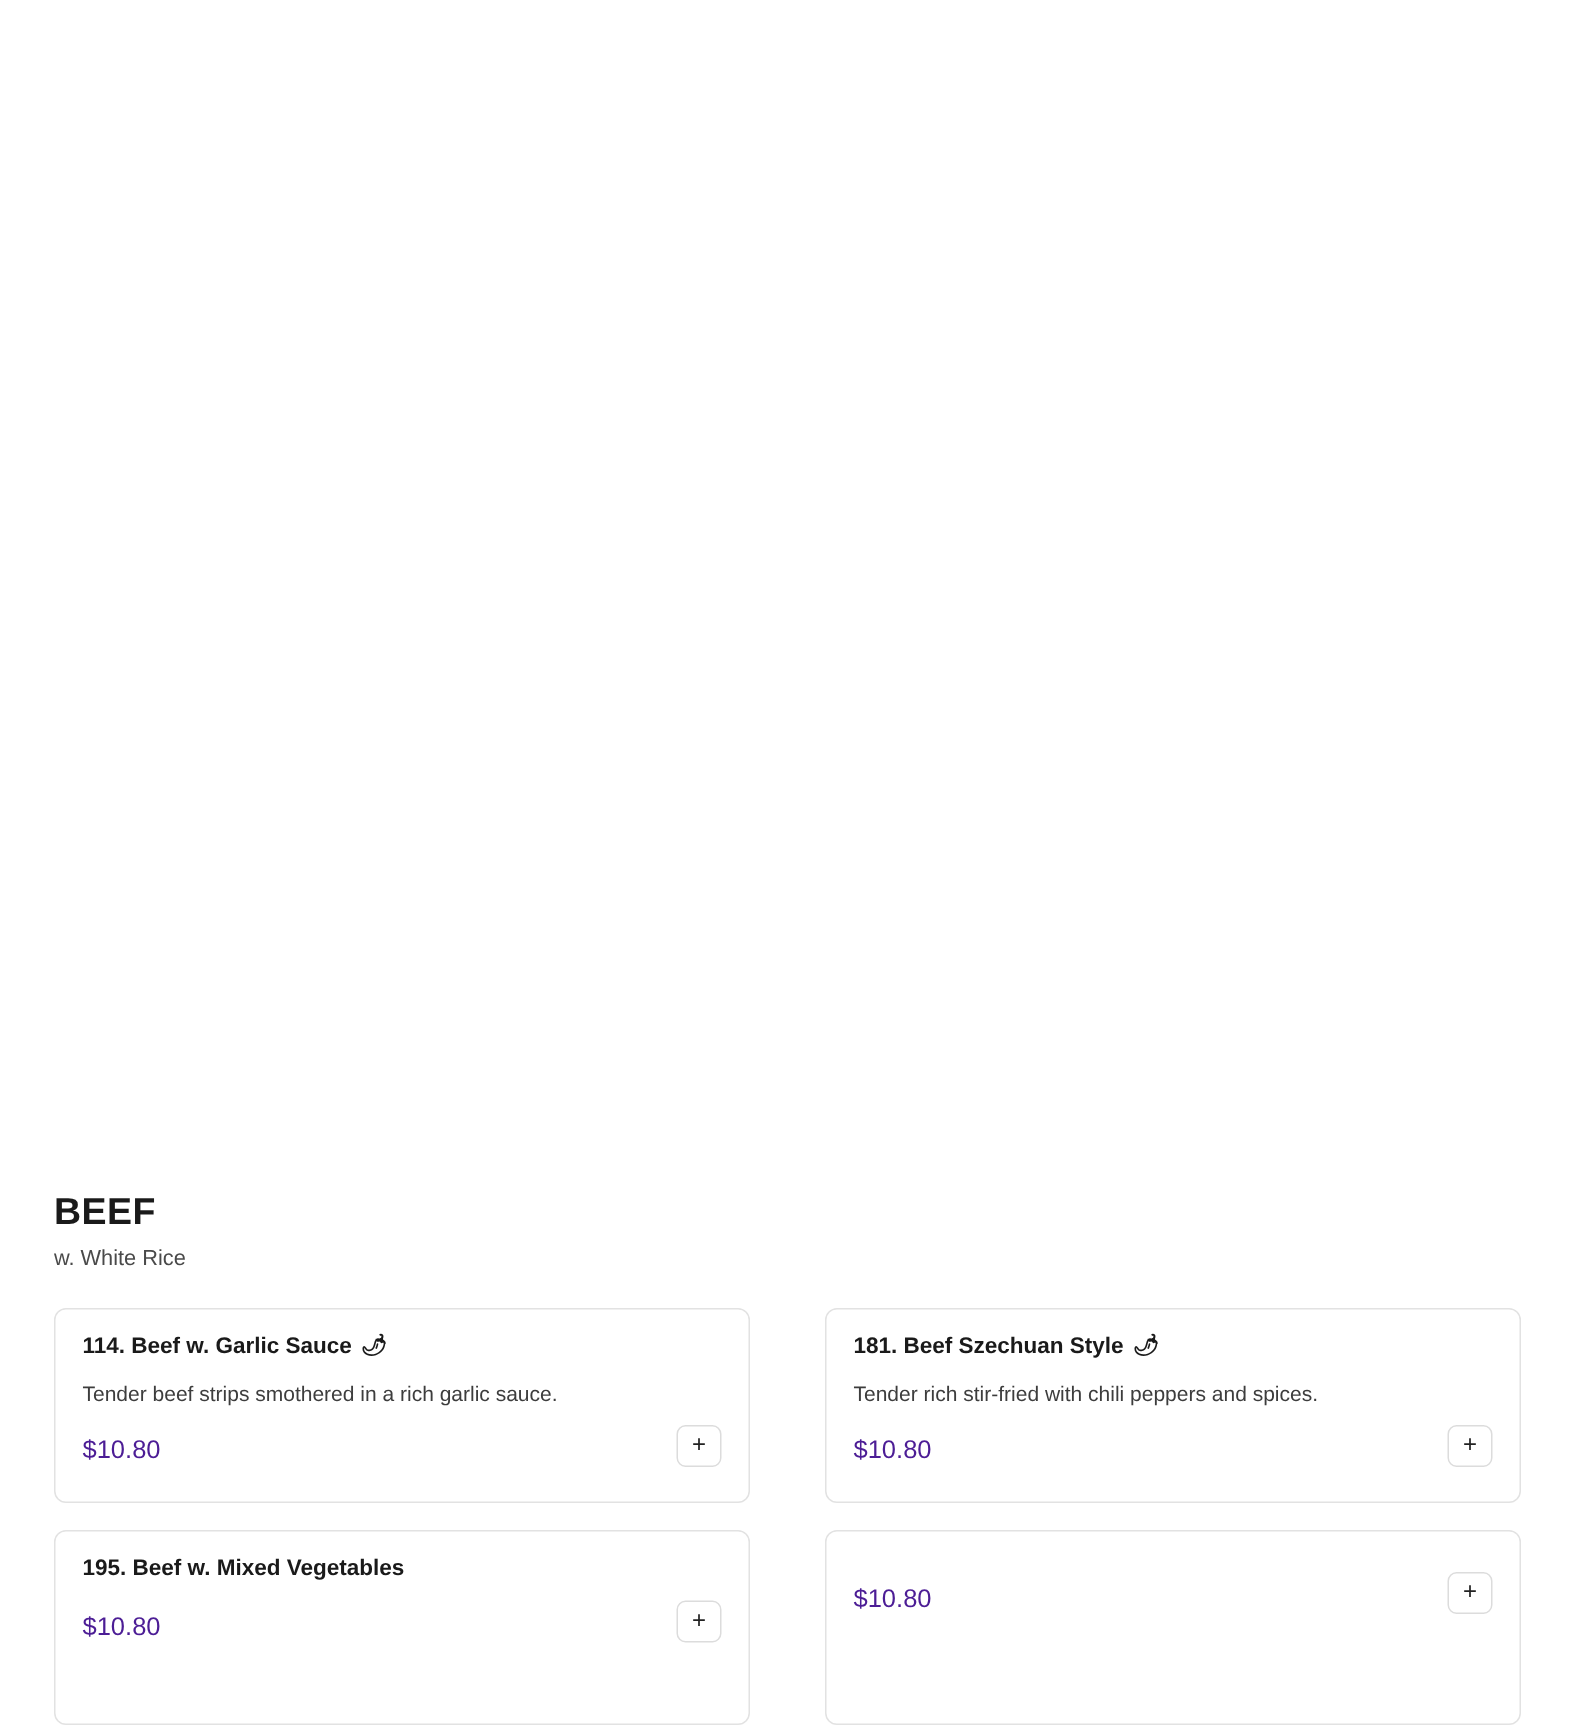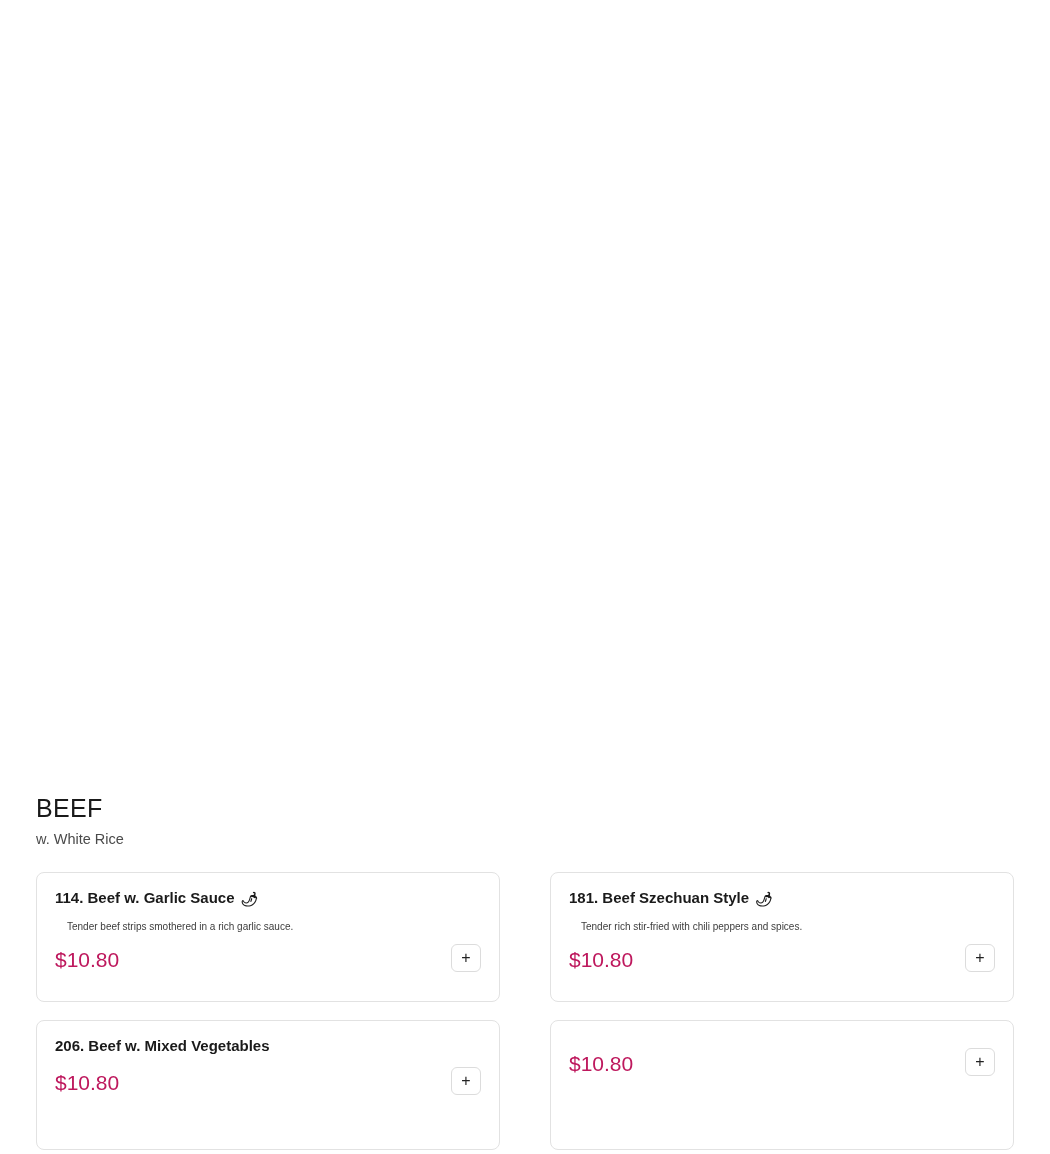--- a/index.html
+++ b/index.html
@@ -20,21 +20,21 @@
   .page-spacer {
     height: 793px;
   }
 
   .section {
     padding: 0 36px;
   }
 
   .section-title {
     font-size: 25px;
-    font-weight: normal;
+    font-weight: bold;
     color: #1a1a1a;
     letter-spacing: 0.3px;
     margin: 0;
     line-height: 1.2;
   }
 
   .section-subtitle {
     font-size: 14.5px;
     color: #4a4a4a;
     margin: 8px 0 12px 0;
@@ -58,48 +58,48 @@
     min-height: 130px;
   }
 
   .card-title {
     font-size: 15px;
     font-weight: bold;
     color: #1a1a1a;
     margin: 0;
     line-height: 1.25;
     display: flex;
-    align-items: center;
+    align-items: flex-start;
     gap: 6px;
   }
 
   .spicy-icon {
     font-size: 14px;
     line-height: 1;
     display: inline-block;
   }
 
   .card-desc {
-    font-size: 10px;
+    font-size: 14px;
     color: #3d3d3d;
-    margin: 12px 0 0 12px;
+    margin: 12px 0 0 0;
     line-height: 1.33;
     max-width: 385px;
   }
 
   .card-footer {
     margin-top: 11px;
     display: flex;
     align-items: flex-end;
     justify-content: space-between;
   }
 
   .card-price {
-    font-size: 21px;
-    color: #be185d;
+    font-size: 17px;
+    color: #4c1d95;
     line-height: 1.2;
   }
 
   .add-button {
     width: 30px;
     height: 28px;
     border: 1px solid #dcdcdc;
     border-radius: 6px;
     background: #ffffff;
     color: #222;
@@ -144,21 +144,21 @@
       </div>
       <p class="card-desc">Tender rich stir-fried with chili peppers and spices.</p>
       <div class="card-footer">
         <span class="card-price">$10.80</span>
         <button class="add-button">+</button>
       </div>
     </div>
 
     <div class="card">
       <div class="card-title">
-        <span>206. Beef w. Mixed Vegetables</span>
+        <span>195. Beef w. Mixed Vegetables</span>
       </div>
       <div class="card-footer">
         <span class="card-price">$10.80</span>
         <button class="add-button">+</button>
       </div>
     </div>
 
     <div class="card">
       <div class="card-footer">
         <span class="card-price">$10.80</span>

